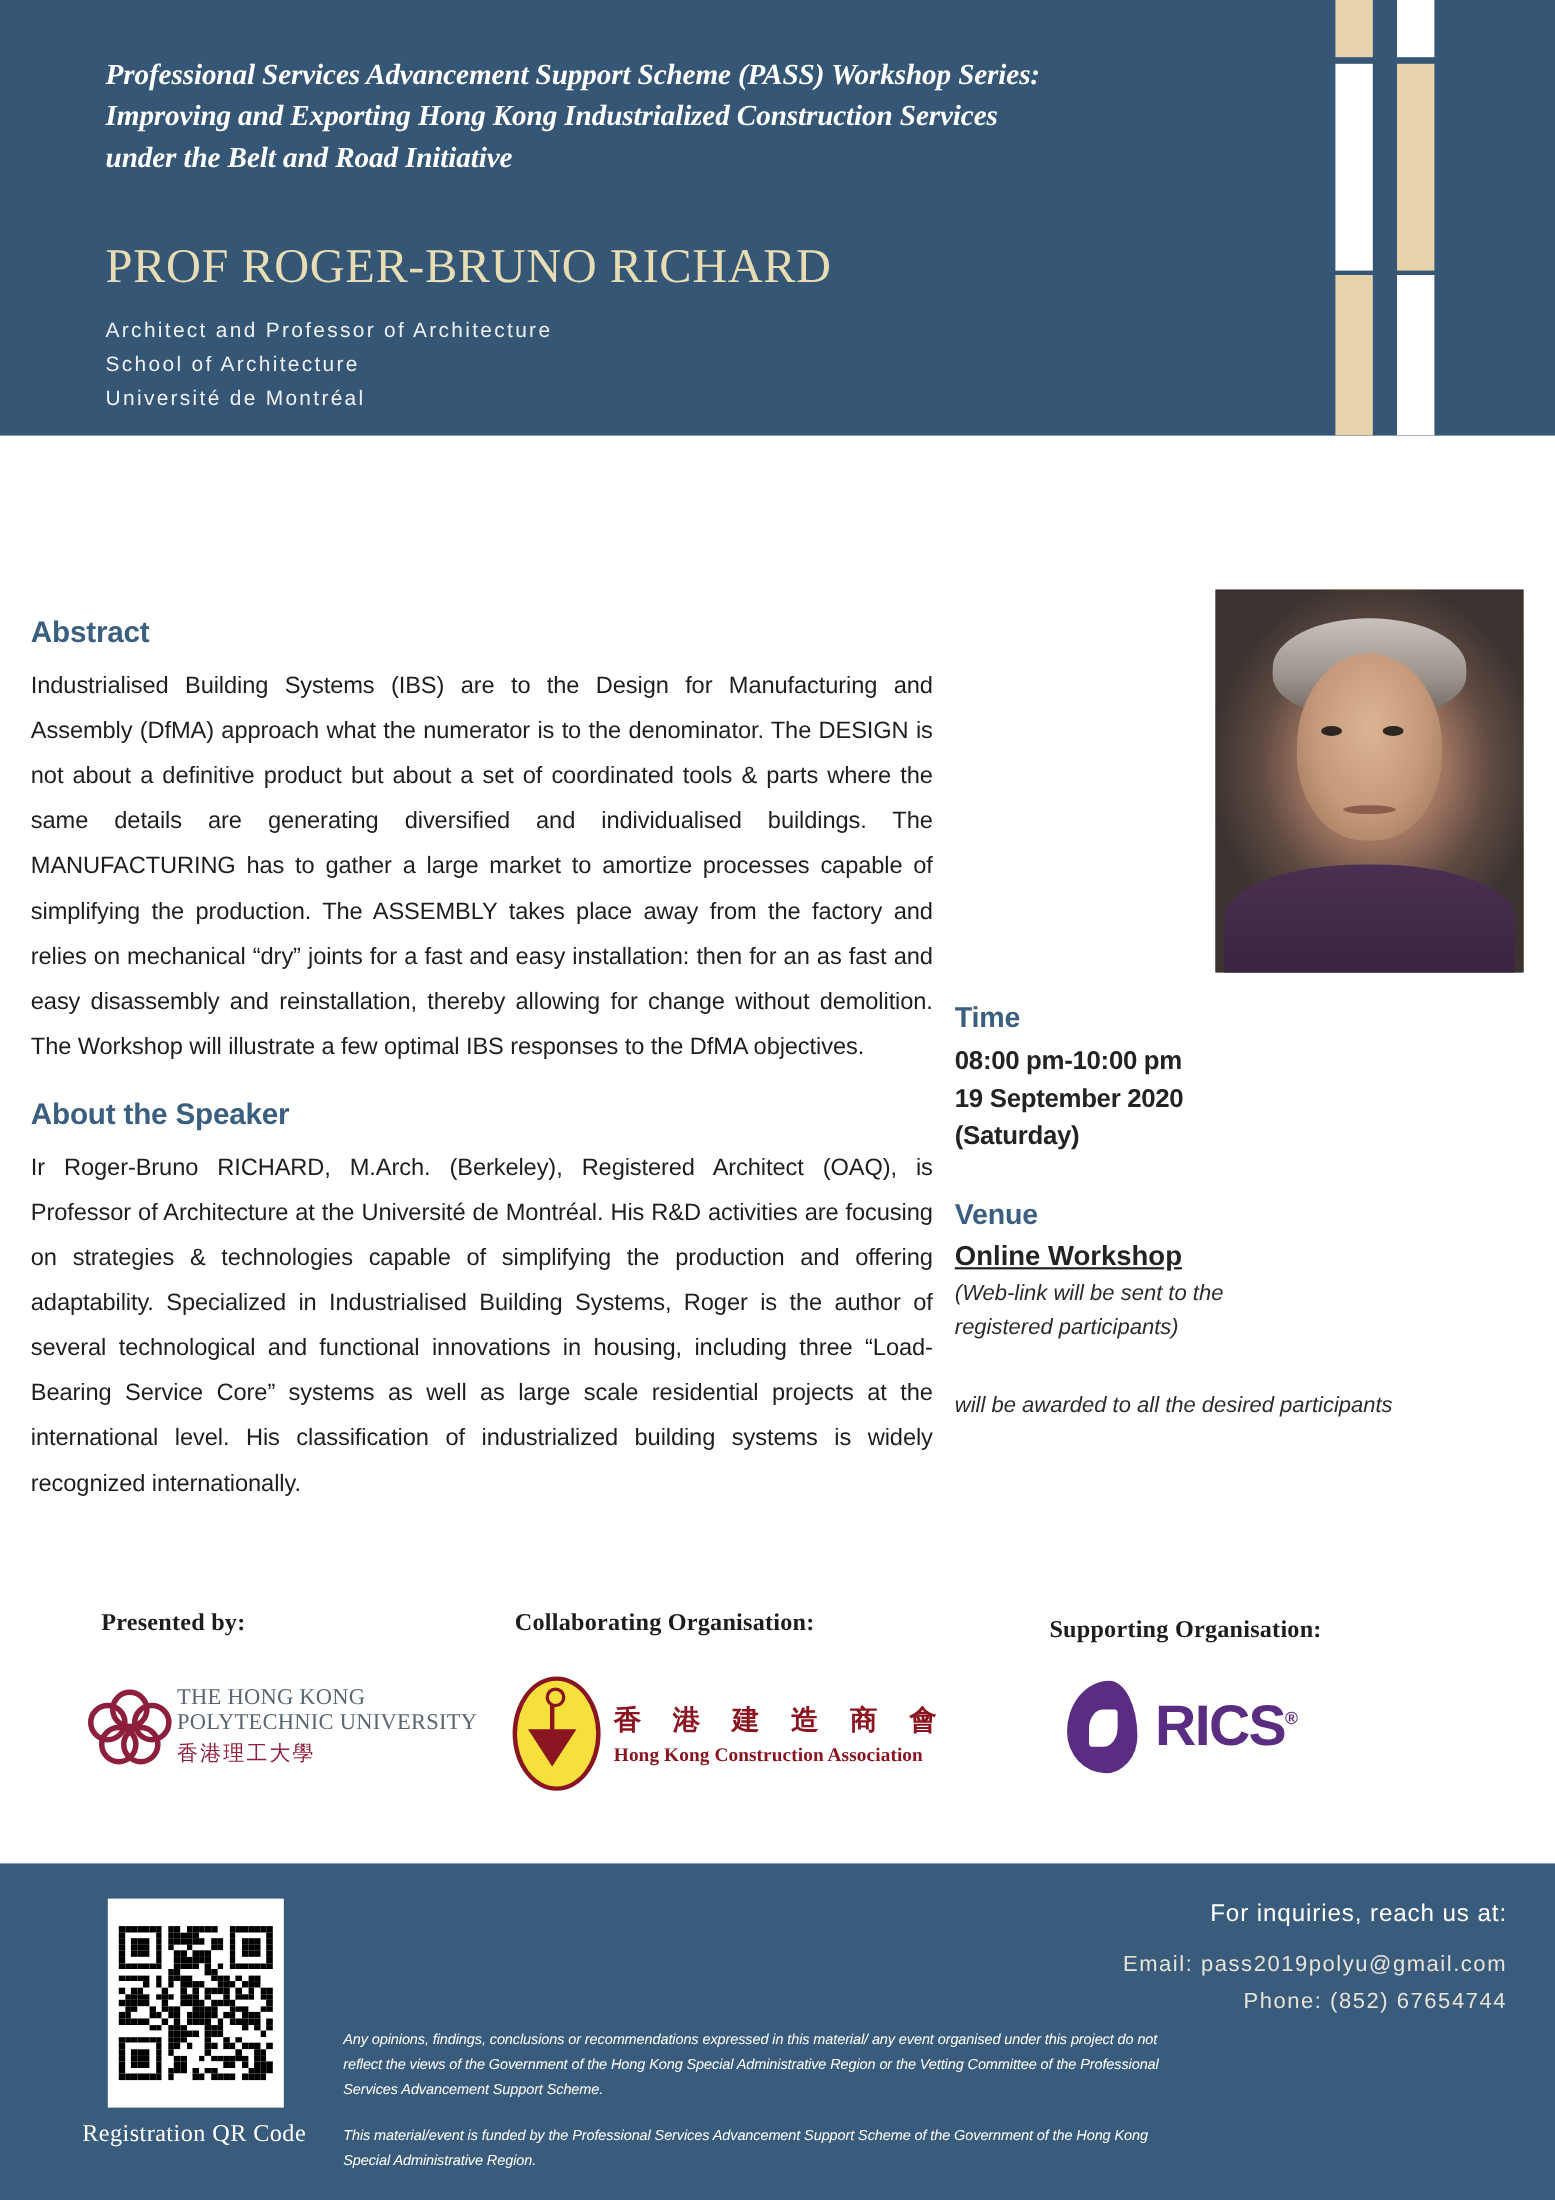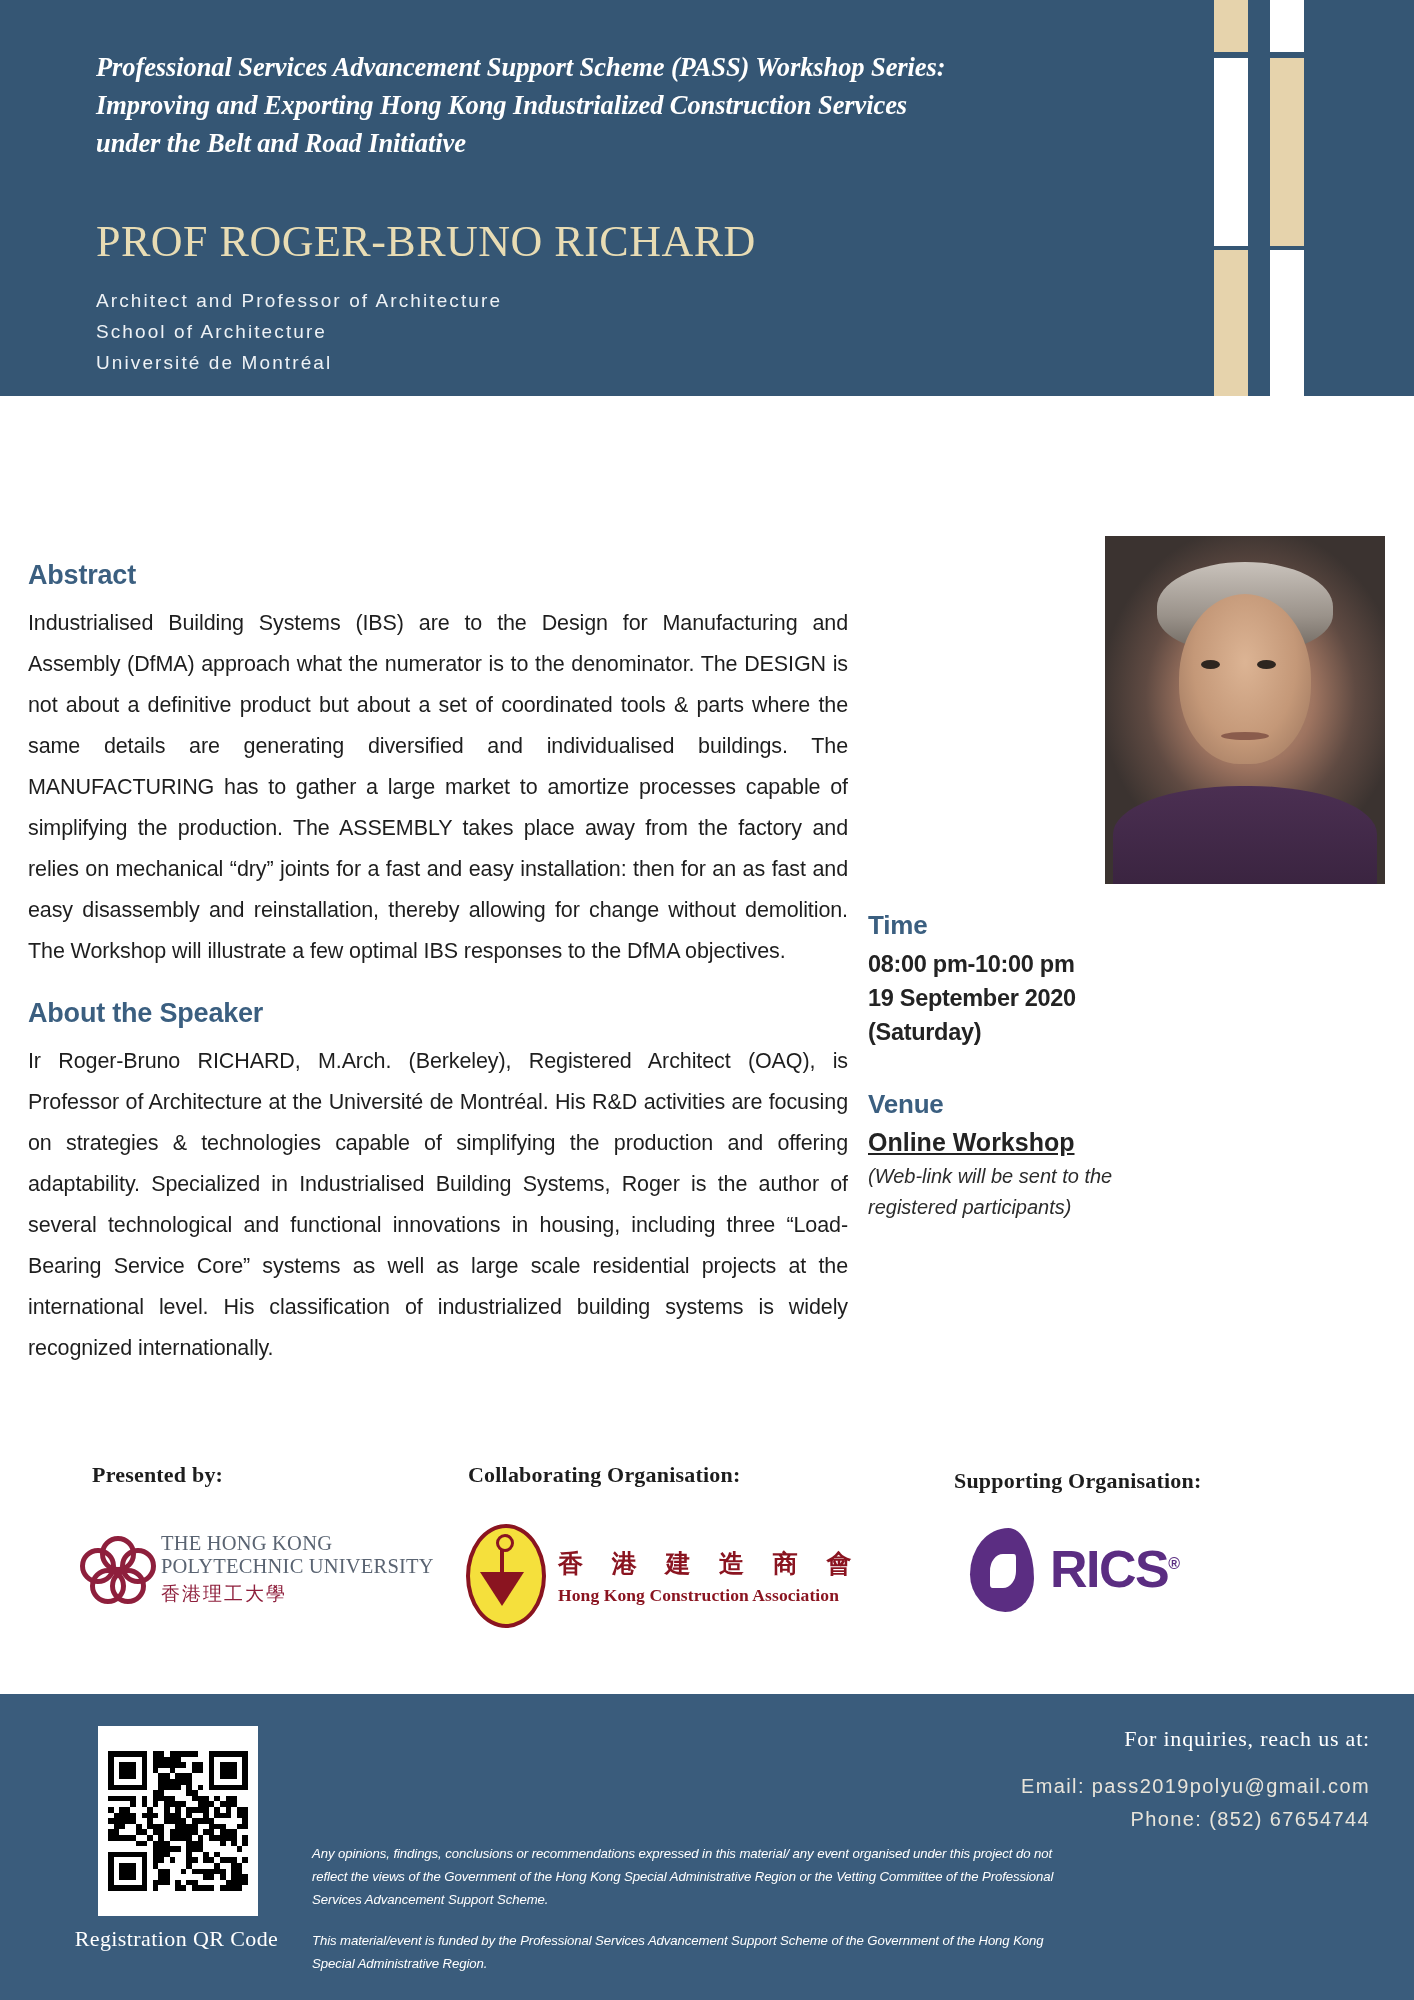--- a/index.html
+++ b/index.html
@@ -256,21 +256,21 @@
     grid-template-rows:repeat(25,1fr);
   }
   .qr-grid i{background:#000;}
   .qr-cap{
     position:absolute;left:64px;top:232px;width:225px;text-align:center;
     font-family:"Liberation Serif", serif;
     color:#ffffff;font-size:22px;letter-spacing:0.4px;
   }
   .inq{
     position:absolute;right:44px;top:32px;text-align:right;
-    font-family:Liberation Serif, serif;
+    font-family:Liberation Sans, sans-serif;
     color:#ffffff;font-size:22px;letter-spacing:0.8px;
   }
   .contact{
     position:absolute;right:44px;top:76px;text-align:right;
     color:#e8e4da;font-size:20px;line-height:33px;letter-spacing:1.4px;
     white-space:pre-line;
   }
   .disclaimer{
     position:absolute;left:312px;top:148px;width:760px;
     color:#ffffff;font-size:13.2px;font-style:italic;line-height:23px;
@@ -334,20 +334,21 @@
     </div>
 
     <div style="margin-top:40px;">
       <p class="info-head">Venue</p>
       <div><span class="info-underline">Online Workshop</span></div>
       <p class="info-ital">(Web-link will be sent to the
 registered participants)</p>
     </div>
 
     <div style="margin-top:40px;">
+      <p class="info-ital just">will be awarded to all the desired participants</p>
     </div>
   </div>
 
   <div class="logos">
     <div class="logo-cap" style="left:92px;top:0px;">Presented by:</div>
     <div class="logo-cap" style="left:468px;top:0px;">Collaborating Organisation:</div>
     <div class="logo-cap" style="left:954px;top:6px;">Supporting Organisation:</div>
 
     <div class="logo-slot polyu" style="left:78px;top:70px;">
       <div class="polyu-mark">

